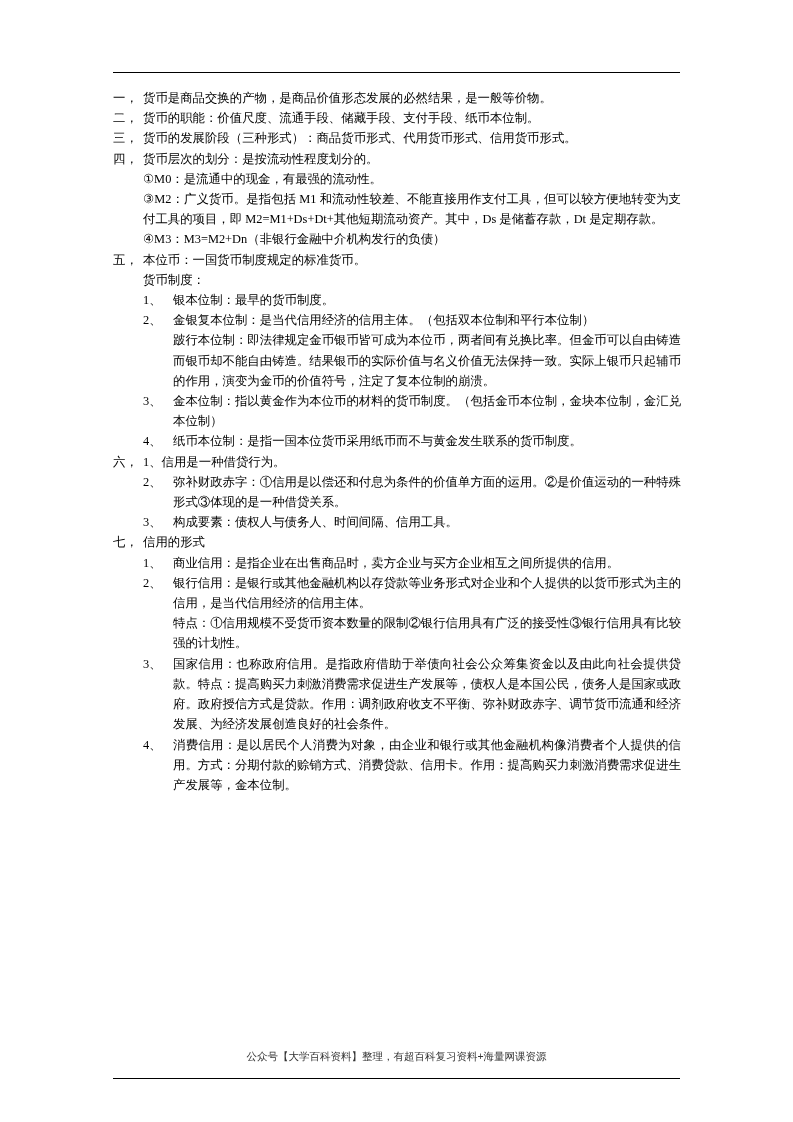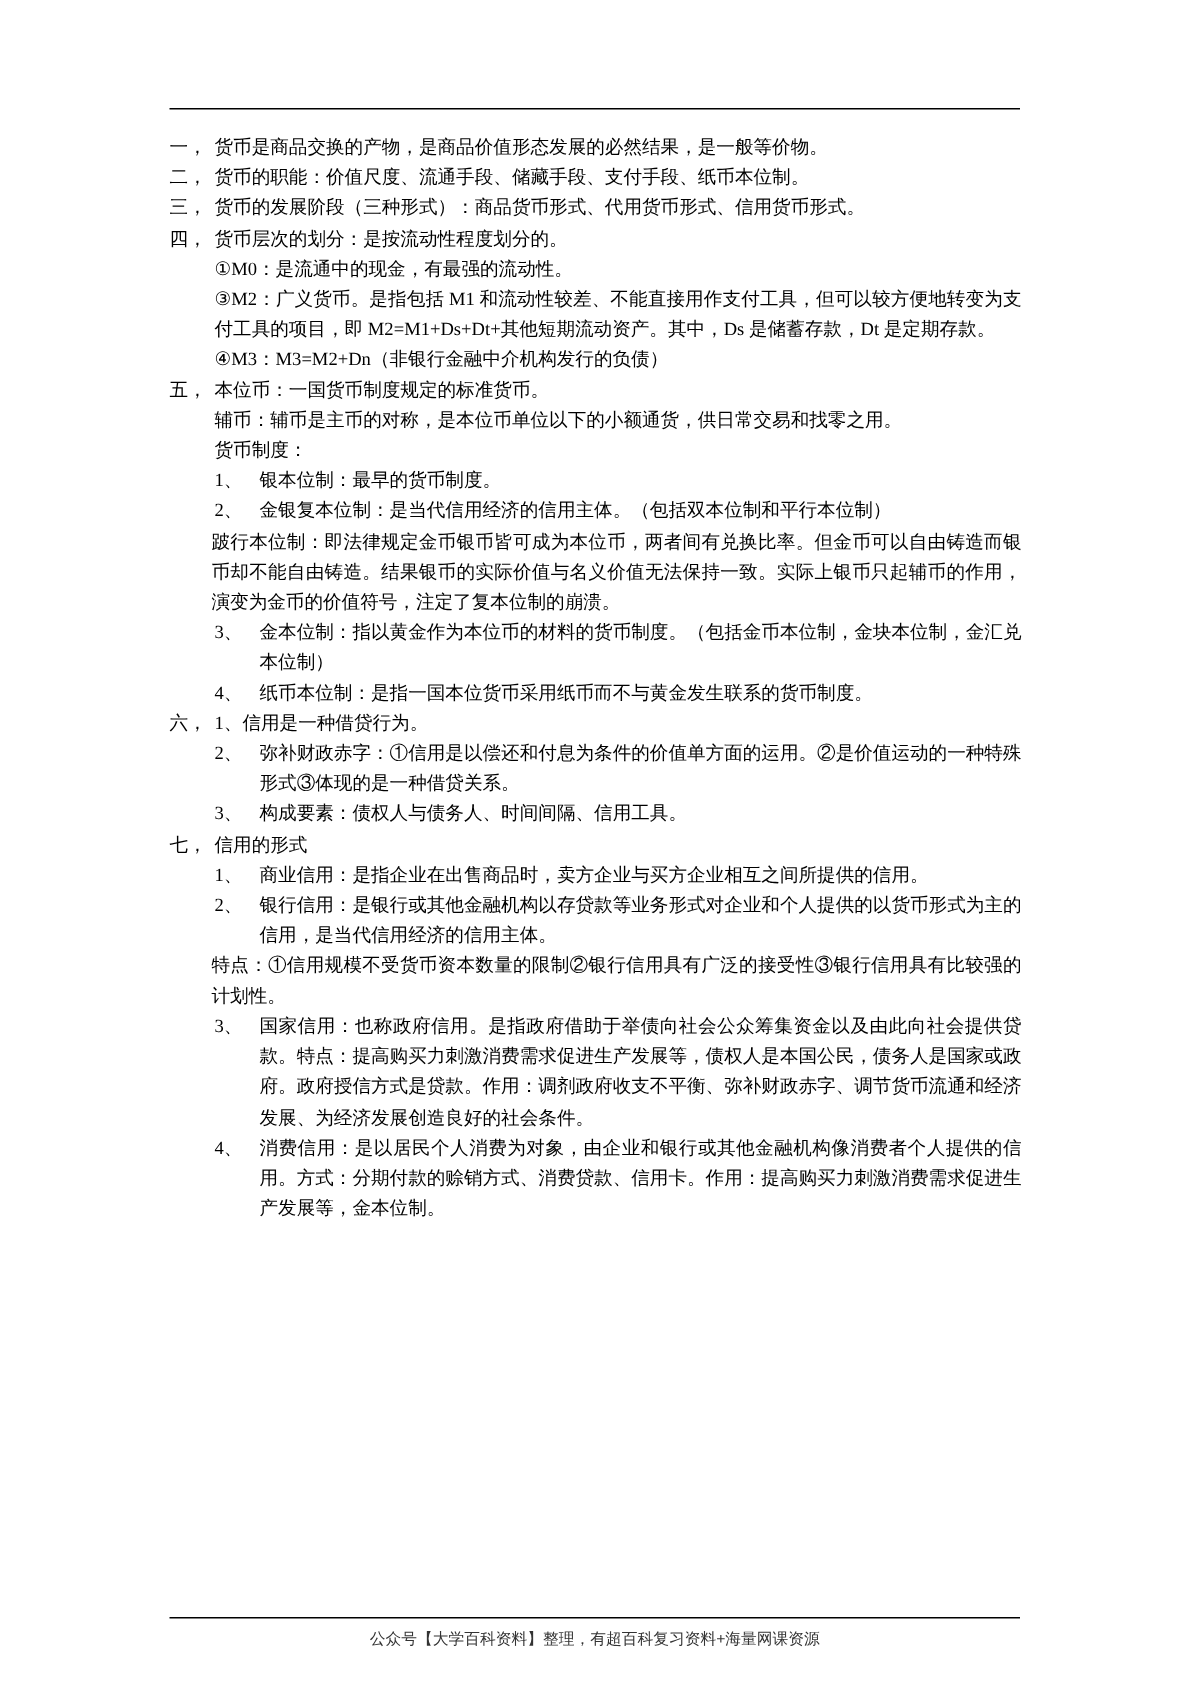--- a/index.html
+++ b/index.html
@@ -47,28 +47,28 @@
     flex: 0 0 auto;
     white-space: pre;
   }
   .txt {
     flex: 1 1 auto;
   }
   
   .lvl0 { margin-left: 0px; }
   .lvl1 { margin-left: 30px; }
   .lvl2 { margin-left: 30px; }
-  .lvl3 { margin-left: 28px; justify-content: flex-end; }
+  .lvl3 { margin-left: 60px; justify-content: flex-end; }
   .hang-1 .marker { width: 30px; }
   .hang-2 .marker { width: 30px; }
   .footer {
     position: absolute;
     left: 0;
     right: 0;
-    top: 1086px;
+    top: 1050px;
     text-align: center;
     font-family: "Liberation Sans", "DejaVu Sans", sans-serif;
     font-size: 10.5px;
     color: #333333;
   }
   .footer-rule {
     position: absolute;
     left: 113px;
     right: 113px;
     top: 1078px;
@@ -116,23 +116,20 @@
 
     <div class="ln lvl1">
       <span class="txt">④M3：M3=M2+Dn（非银行金融中介机构发行的负债）</span>
     </div>
 
     <div class="ln lvl0 hang-1">
       <span class="marker">五，</span>
       <span class="txt">本位币：一国货币制度规定的标准货币。</span>
     </div>
 
-    <div class="ln lvl1">
-      <span class="txt">辅币：辅币是主币的对称，是本位币单位以下的小额通货，供日常交易和找零之用。</span>
-    </div>
 
     <div class="ln lvl1">
       <span class="txt">货币制度：</span>
     </div>
 
     <div class="ln lvl2 hang-2">
       <span class="marker">1、</span>
       <span class="txt">银本位制：最早的货币制度。</span>
     </div>
 

